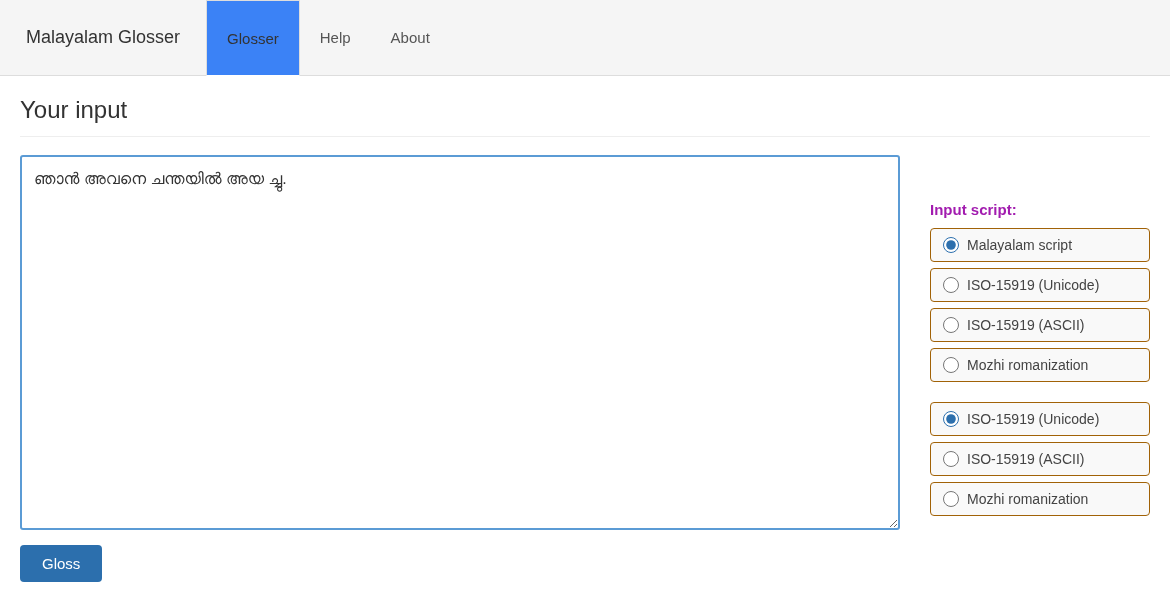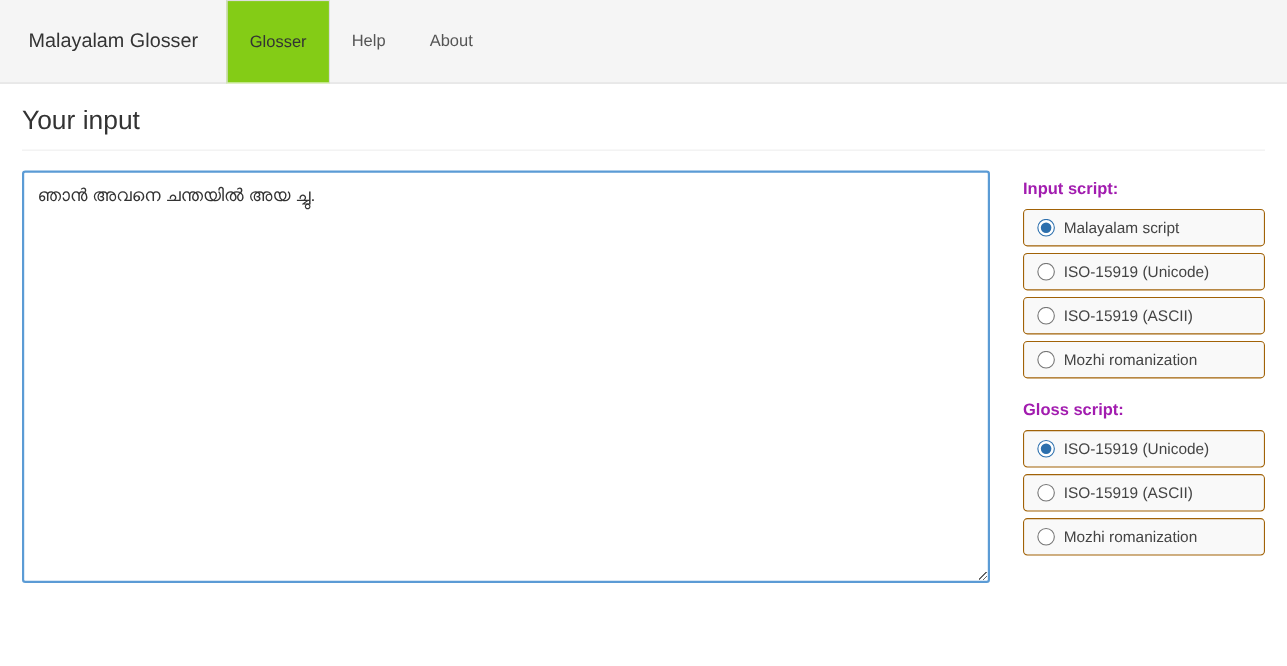--- a/index.html
+++ b/index.html
@@ -54,21 +54,21 @@
       padding: 0 20px;
       font-size: 15px;
       color: #555;
       text-decoration: none;
       cursor: pointer;
       border: none;
       background: none;
     }
 
     .nav-link.active {
-      background: #84cc16;
+      background: #3b82f6;
       border-top: 1px solid #ddd;
       border-left: 1px solid #ddd;
       border-right: 1px solid #ddd;
       border-bottom: 1px solid #fff;
       margin-bottom: -1px;
       color: #333;
     }
 
     
     .main-content {
@@ -178,20 +178,23 @@
   </ul>
 </nav>
 
 <div class="main-content">
   <h2 class="page-title">Your input</h2>
 
   <div class="input-area">
 
     <div class="text-input-container">
       <textarea class="main-textarea" style="">ഞാൻ അവനെ ചന്തയിൽ അയ ച്ചു.</textarea>
+      <div class="gloss-btn-row">
+        <button class="gloss-button">Gloss</button>
+      </div>
     </div>
 
     <div class="right-panel">
 
       <div class="script-section">
         <div class="script-label">Input script:</div>
 
         <label class="radio-option">
           <input type="radio" name="input-script" checked="" style="">
           <span>Malayalam script</span>
@@ -204,21 +207,20 @@
           <input type="radio" name="input-script" style="">
           <span>ISO-15919 (ASCII)</span>
         </label>
         <label class="radio-option">
           <input type="radio" name="input-script" style="">
           <span>Mozhi romanization</span>
         </label>
       </div>
 
       <div class="script-section">
-        <div class="script-label">Gloss script:</div>
 
         <label class="radio-option">
           <input type="radio" name="gloss-script" checked="" style="">
           <span>ISO-15919 (Unicode)</span>
         </label>
         <label class="radio-option">
           <input type="radio" name="gloss-script" style="">
           <span>ISO-15919 (ASCII)</span>
         </label>
         <label class="radio-option">

